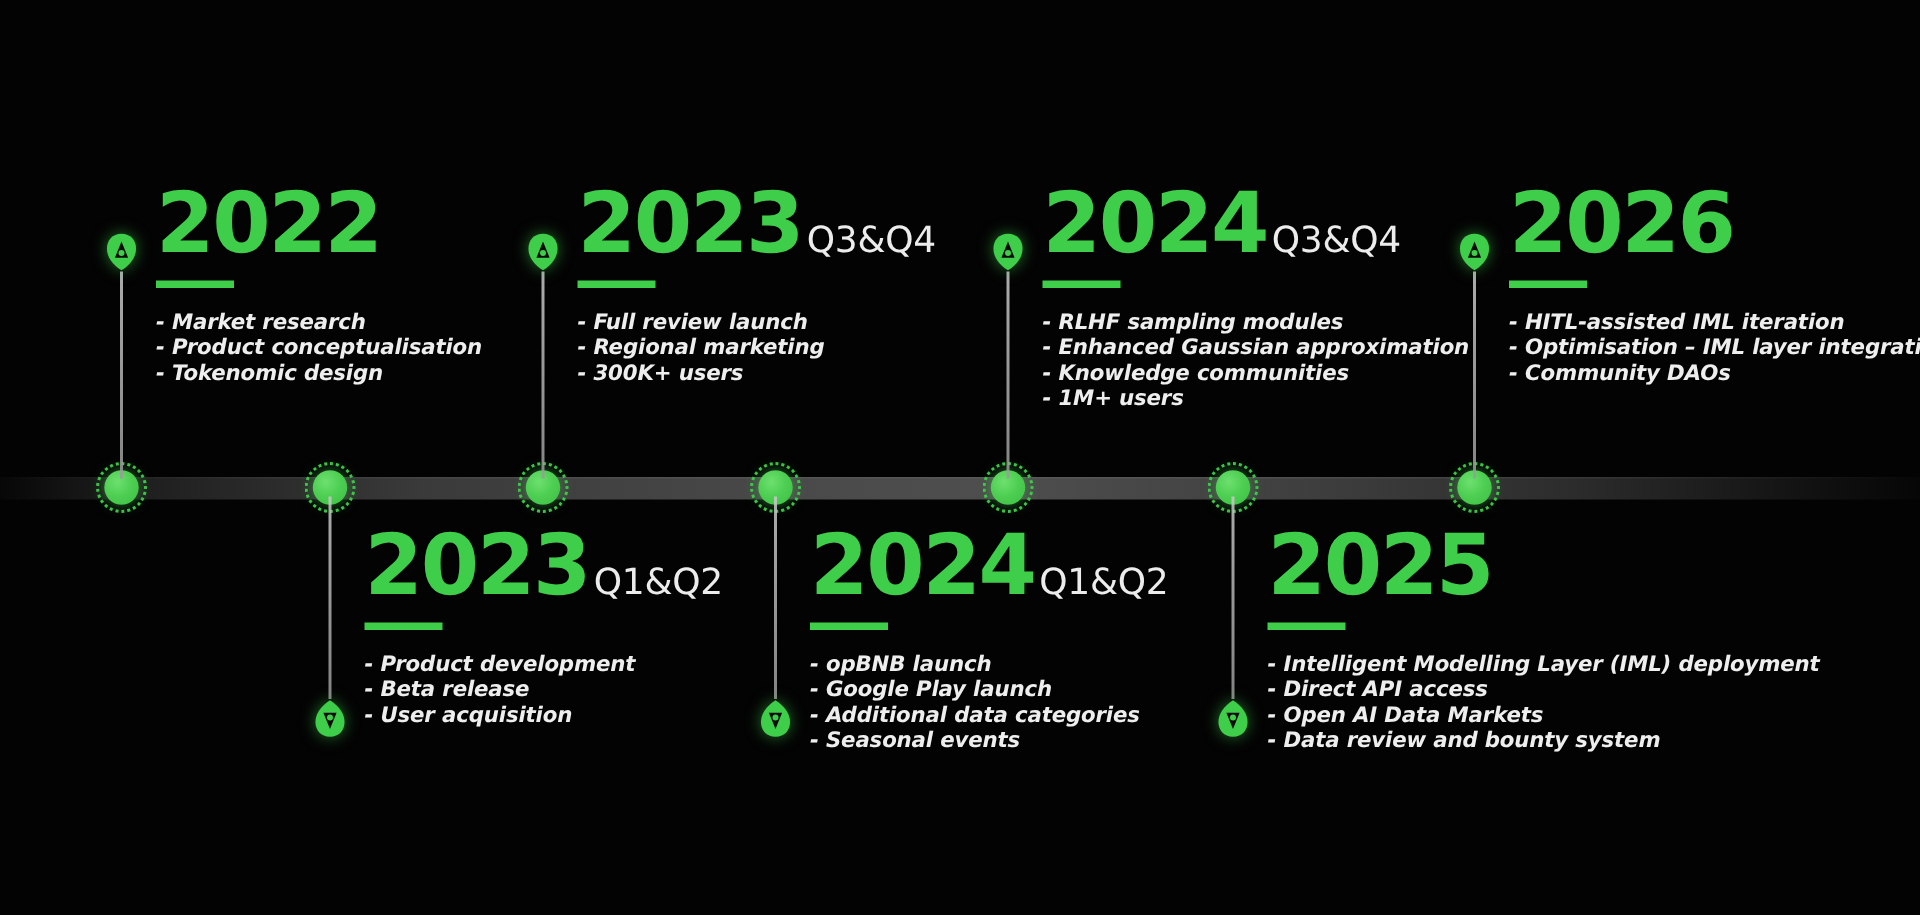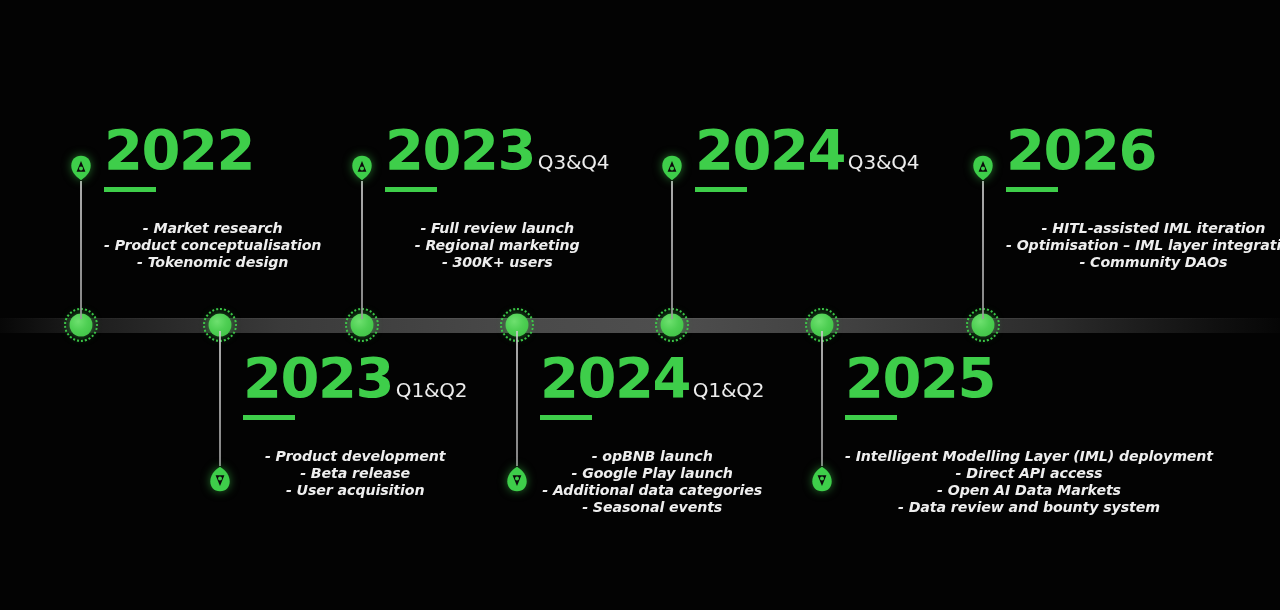--- a/index.html
+++ b/index.html
@@ -56,25 +56,25 @@
 
   
   .block { position:absolute; }
   .yearline { display:flex; align-items:flex-end; gap:3px; line-height:1; }
   .year {
     font-size:56px; font-weight:700; color:#3ECE4A;
     letter-spacing:-1.5px; line-height:.92;
     font-family:"DejaVu Sans", sans-serif;
   }
   .quarter {
-    font-size:20px; color:#ececec; font-weight:400;
+    font-size:24px; color:#ececec; font-weight:400;
     padding-bottom:4px; letter-spacing:-.2px;
   }
   .rule { width:52px; height:5px; background:#3ECE4A; margin-top:11px; }
-  .items { margin-top:28px;text-align:center; }
+  .items { margin-top:15px; }
   .items li {
     list-style:none; color:#eeeeee; font-style:italic; font-weight:600;
     font-size:14.2px; line-height:17px; white-space:nowrap;
     letter-spacing:-.1px;
   }
 </style>
 </head>
 <body>
 
 <div id="stage">
@@ -219,20 +219,26 @@
           <li>- Additional data categories</li>
           <li>- Seasonal events</li>
         </ul>
       </div>
       <div class="block" style="left: 695px; top: 124px;">
         <div class="yearline">
           <span class="year">2024</span>
           <span class="quarter">Q3&amp;Q4</span>
         </div>
         <div class="rule"></div>
+        <ul class="items">
+          <li>- RLHF sampling modules</li>
+          <li>- Enhanced Gaussian approximation</li>
+          <li>- Knowledge communities</li>
+          <li>- 1M+ users</li>
+        </ul>
       </div>
       <div class="block" style="left: 845px; top: 352px;">
         <div class="yearline">
           <span class="year">2025</span>
         </div>
         <div class="rule"></div>
         <ul class="items">
           <li>- Intelligent Modelling Layer (IML) deployment</li>
           <li>- Direct API access</li>
           <li>- Open AI Data Markets</li>

